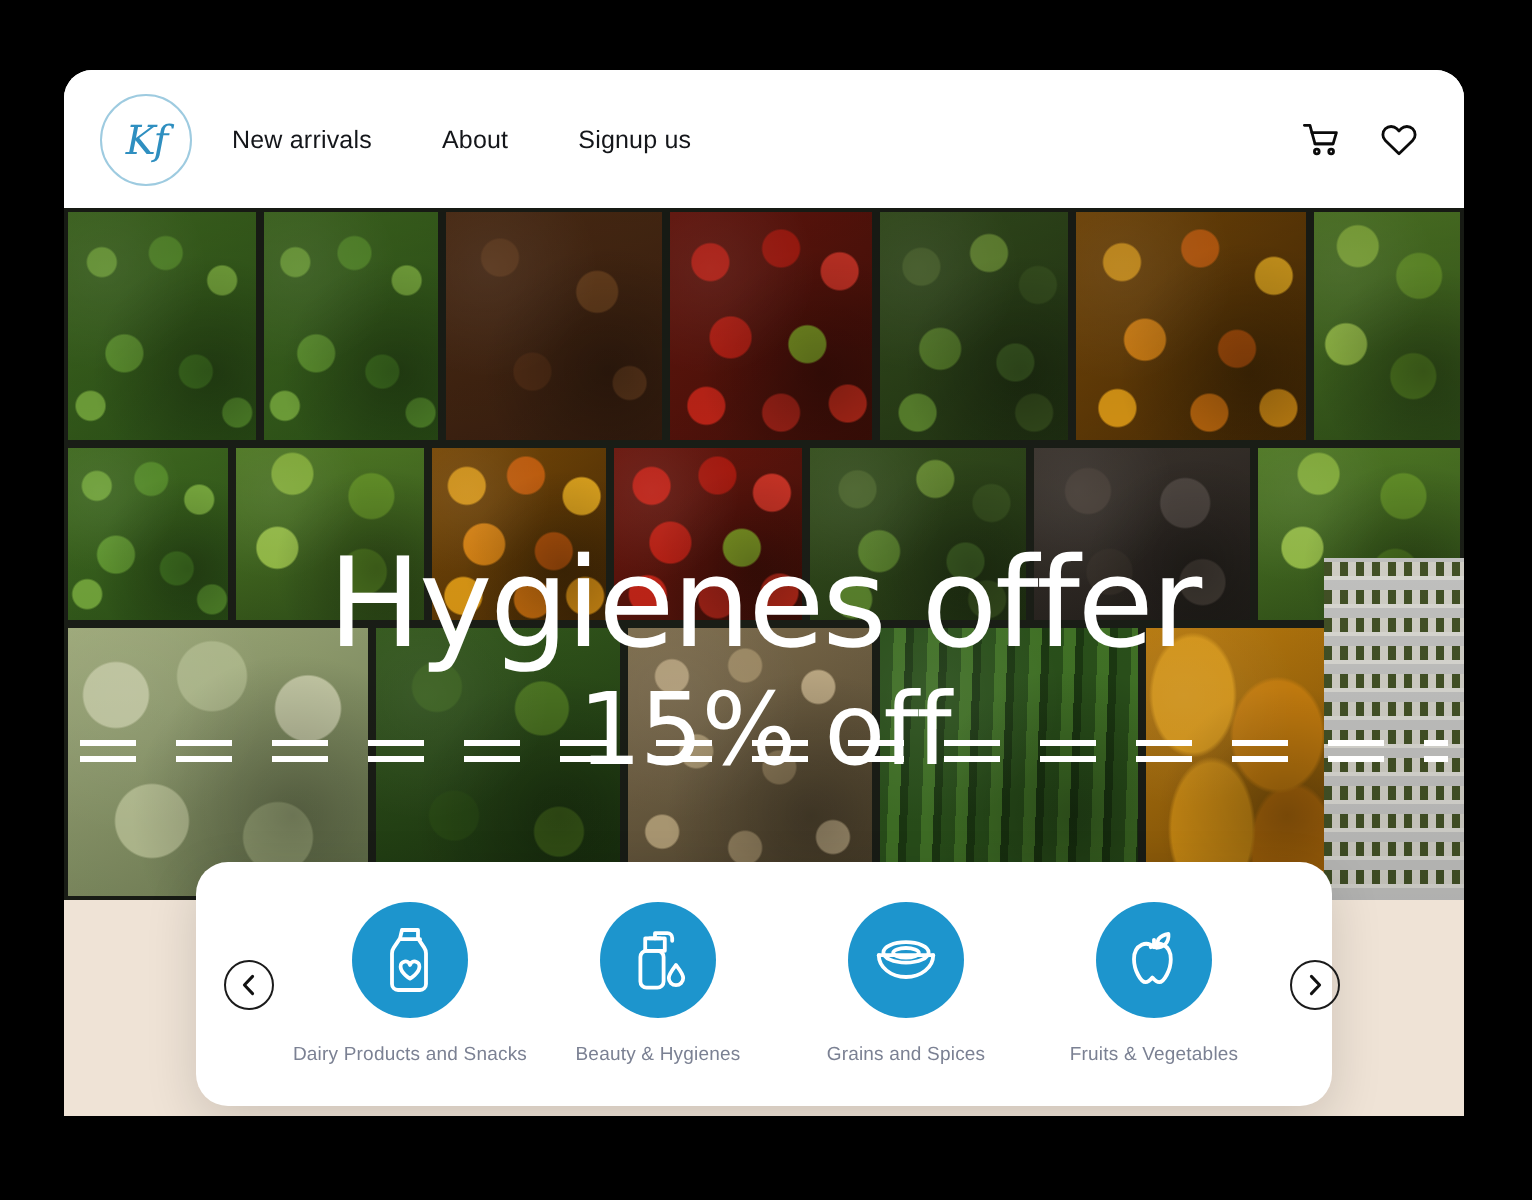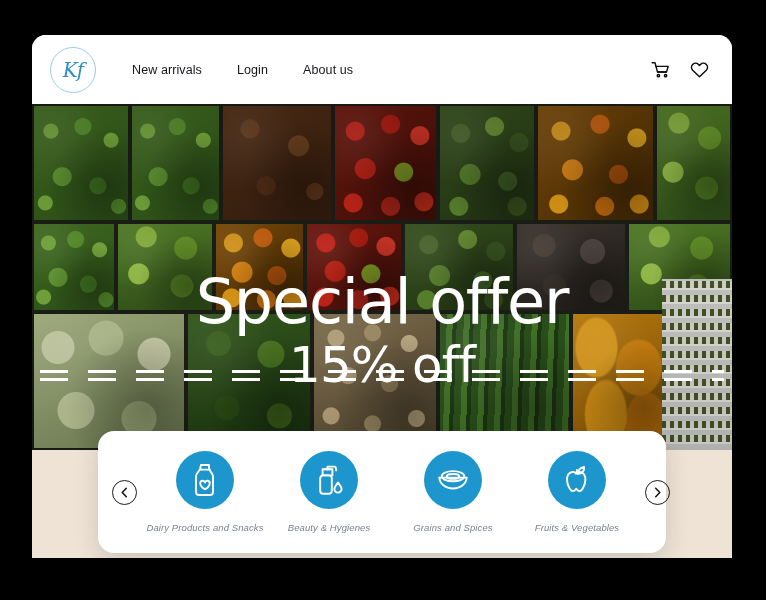--- a/index.html
+++ b/index.html
@@ -59,21 +59,21 @@
     font-style: italic;
     color: #2f8fc0;
     line-height: 1;
     letter-spacing: -1px;
   }
 
   #main-nav {
     display: flex;
     align-items: center;
     gap: 35px;
-    margin-left: 36px;
+    margin-left: 20px;
   }
   #main-nav .nav-link {
     font-size: 12.5px;
     color: #14161a;
     letter-spacing: 0.1px;
     cursor: pointer;
     white-space: nowrap;
   }
 
   #header-actions {
@@ -331,21 +331,20 @@
     left: 66px;
     top: 396px;
     width: 568px;
     height: 122px;
     background: #ffffff;
     border-radius: 16px;
     box-shadow: 0 8px 26px rgba(0,0,0,.14);
     display: flex;
     align-items: center;
     z-index: 6;
-    font-style: italic;
   }
 
   .carousel-arrow {
     width: 25px;
     height: 25px;
     border-radius: 50%;
     border: 1.6px solid #1b1b1b;
     display: flex;
     align-items: center;
     justify-content: center;
@@ -410,22 +409,22 @@
   <div id="app-card">
 
     <header id="site-header">
 
       <div id="brand-logo">
         <span class="mono">Kf</span>
       </div>
 
       <nav id="main-nav">
         <span class="nav-link">New arrivals</span>
-        <span class="nav-link">Login</span>
-        <span class="nav-link">About us</span>
+        <span class="nav-link">About</span>
+        <span class="nav-link">Signup us</span>
       </nav>
 
       <div id="header-actions">
 
         <span class="hdr-icon">
           <svg viewBox="0 0 24 24" fill="none" stroke="#0b0b0b" stroke-width="1.6" stroke-linecap="round" stroke-linejoin="round">
             <path d="M2.5 4.2h3.2l1.1 4.2"></path>
             <path d="M6.8 8.4h14l-1.9 6.4H8.6z"></path>
             <path d="M8.6 14.8h10.1"></path>
             <circle cx="9.6" cy="19.1" r="1.35"></circle>
@@ -492,21 +491,21 @@
       </div>
 
       <div id="hero-overlay"></div>
 
       <div id="hero-rules">
         <div class="rule top"></div>
         <div class="rule bottom"></div>
       </div>
 
       <div id="hero-copy">
-        <div id="hero-title">Special offer</div>
+        <div id="hero-title">Hygienes offer</div>
         <div id="hero-subtitle">15% off</div>
       </div>
     </section>
 
     <div id="beige-section"></div>
 
     <div id="category-card">
 
       <button id="carousel-prev" class="carousel-arrow">
         <svg width="9" height="11" viewBox="0 0 9 11" fill="none" stroke="#111" stroke-width="1.5" stroke-linecap="round" stroke-linejoin="round">

